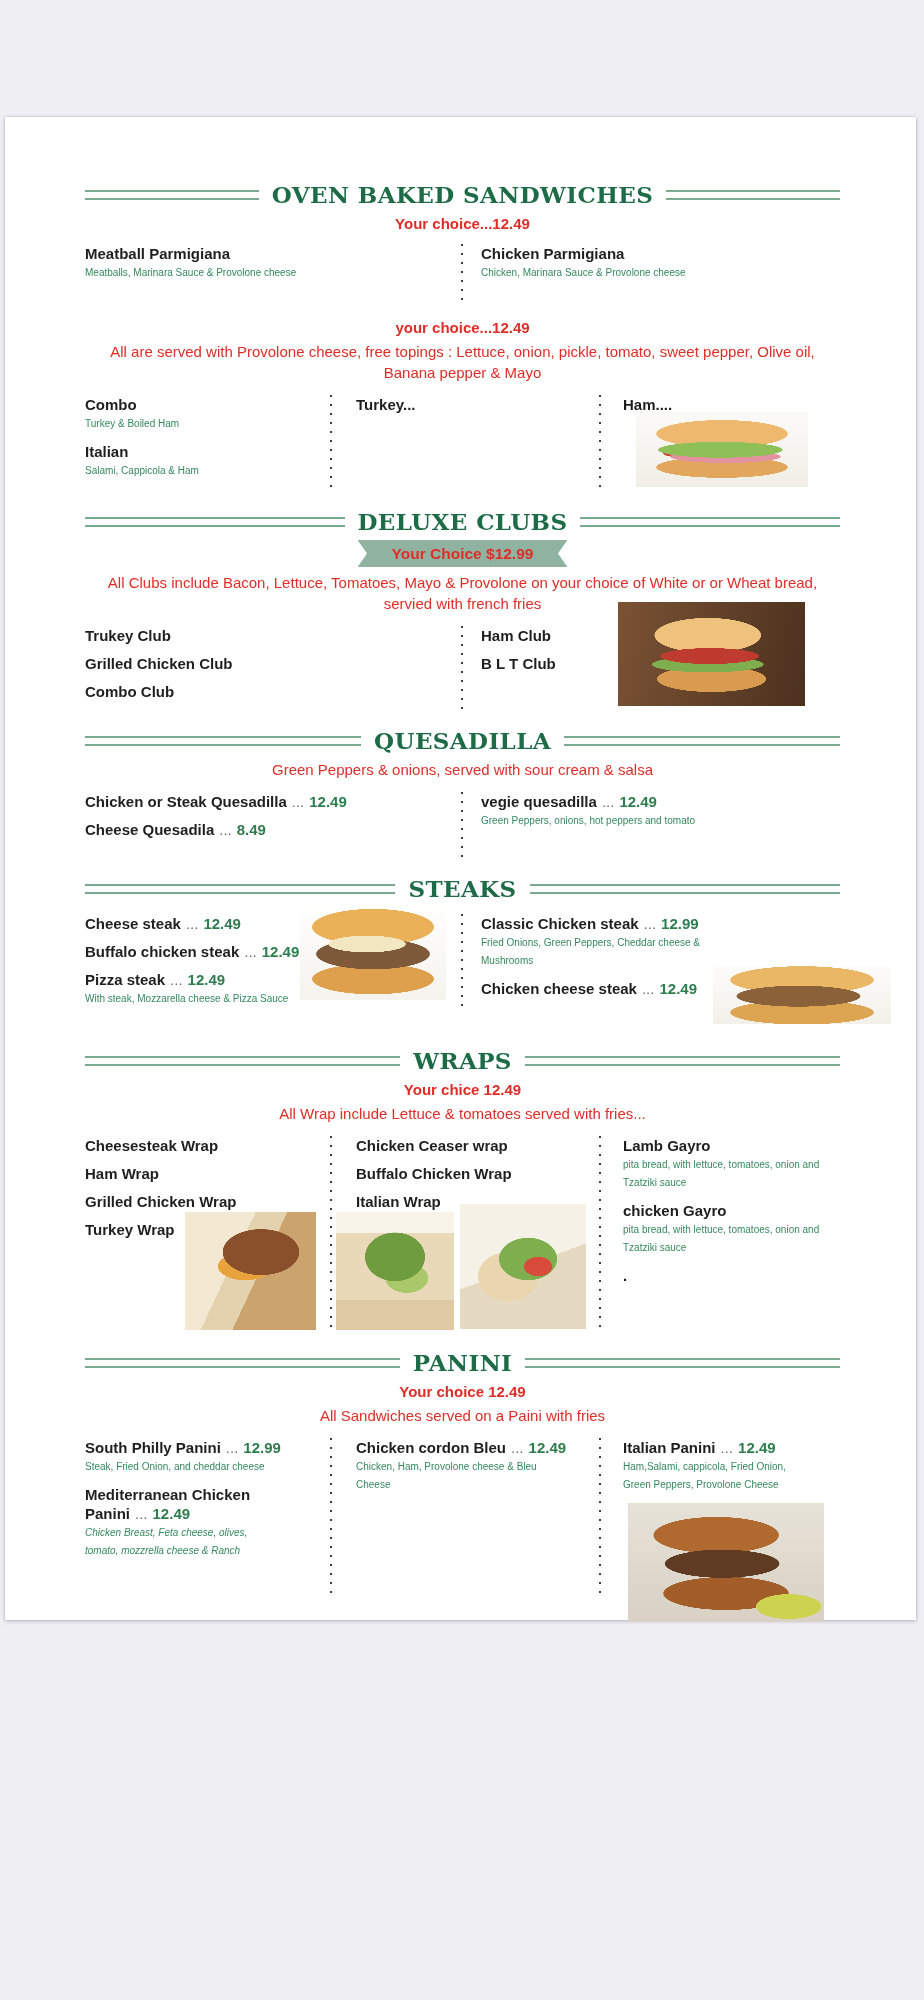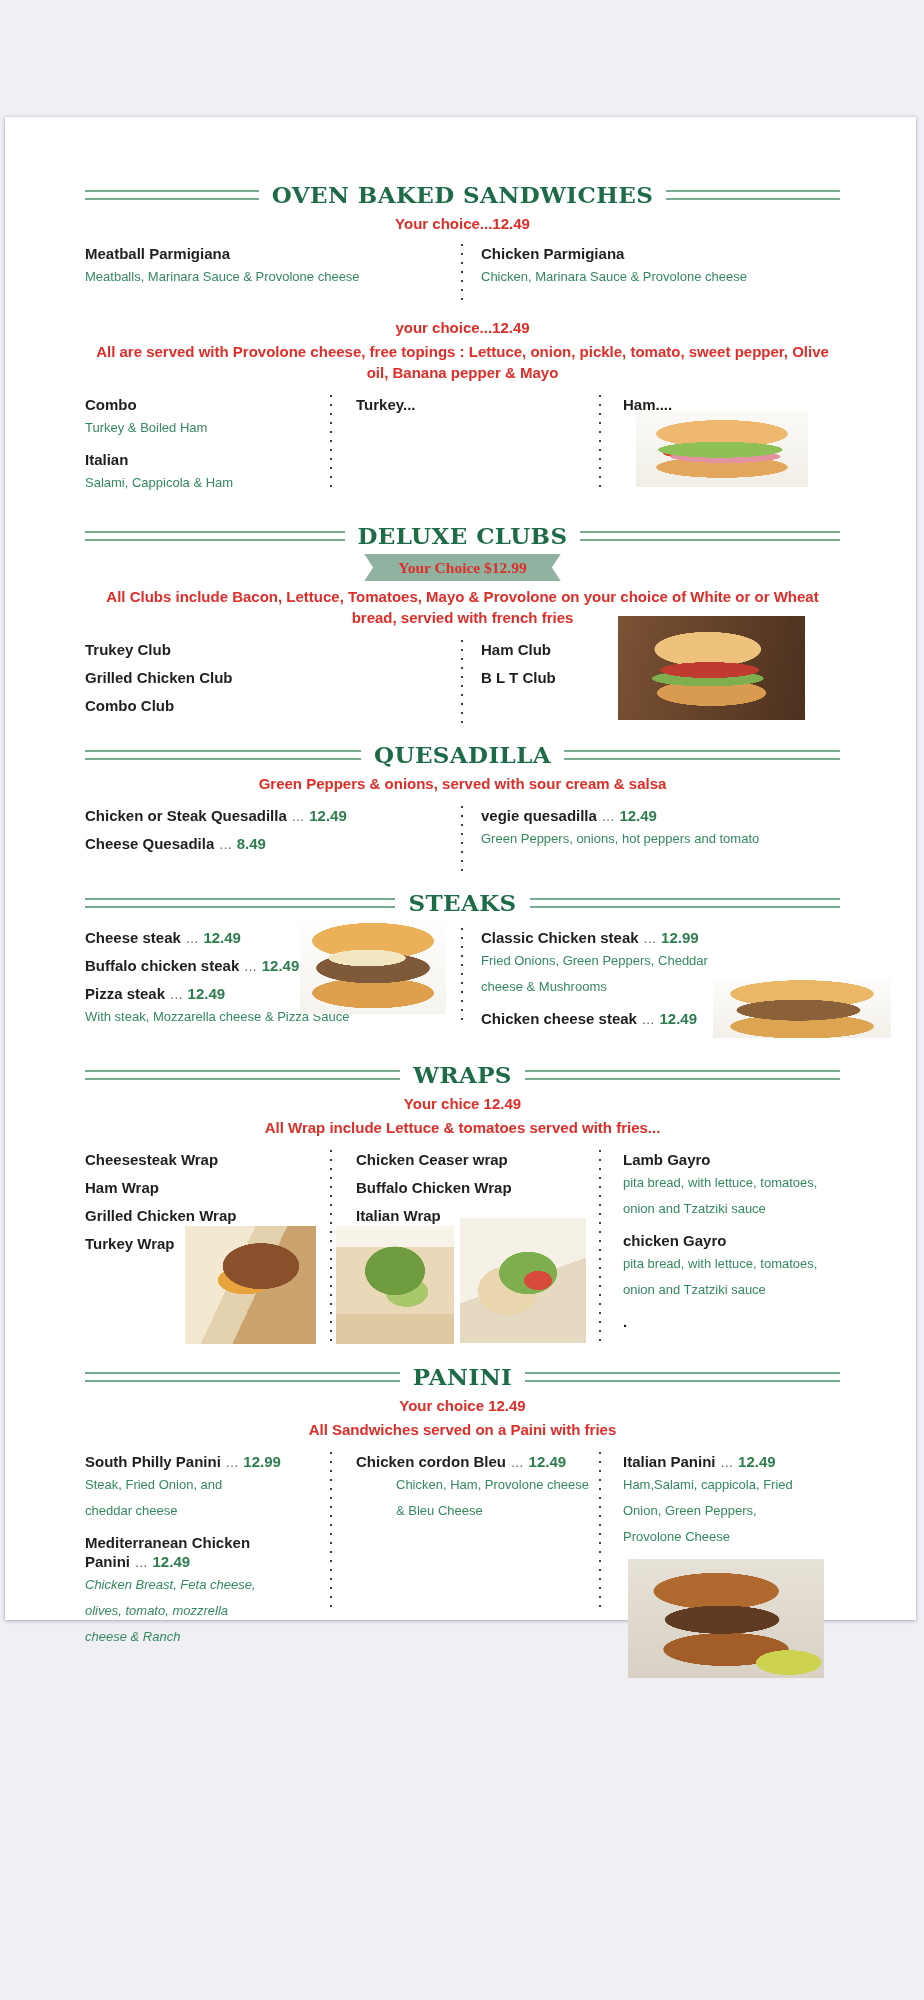--- a/index.html
+++ b/index.html
@@ -19,51 +19,50 @@
   .sec:first-child{margin-top:0;}
   .sec-head{display:flex;align-items:center;gap:13px;text-align:center;}
   .dline{flex:1;height:6px;border-top:2px solid #79ab90;border-bottom:2px solid #79ab90;}
   .sec-title{
     font-family:"DejaVu Serif","Liberation Serif",serif;
     font-size:23px;font-weight:700;color:#1d6b47;letter-spacing:.4px;
     margin:0;white-space:nowrap;
   }
   .subtitle{text-align:center;font-size:15px;font-weight:700;color:#df2d28;margin-top:7px;}
   .note{
-    text-align:center;font-size:15px;font-weight:700;color:#df2d28;
+    text-align:center;font-size:15px;font-weight:400;color:#df2d28;
     line-height:21px;margin:5px auto 0;max-width:748px;
   }
   .ribbon-row{display:flex;justify-content:center;margin-top:5px;}
   .ribbon{
     background:#8fb3a0;color:#df2d28;font-weight:700;font-size:15.5px;
     line-height:19px;padding:4px 34px;
     clip-path:polygon(0 0,100% 0,95.5% 50%,100% 100%,0 100%,4.5% 50%);
-    font-family:Liberation Serif, serif;
   }
   .items{position:relative;display:grid;margin-top:12px;}
   .g2{grid-template-columns:376px 2px 377px;}
   .g3{grid-template-columns:245px 2px 267px 2px 239px;}
   .vdiv{
     width:2px;align-self:start;
     background-image:repeating-linear-gradient(to bottom,#3c3c3c 0 2px,rgba(0,0,0,0) 2px 9px);
   }
   .s1 .vdiv{height:58px;} .s2 .vdiv{height:92px;} .s3 .vdiv{height:84px;}
   .s4 .vdiv{height:66px;} .s5 .vdiv{height:94px;} .s6 .vdiv{height:194px;}
   .s7 .vdiv{height:158px;}
   .col{padding-right:8px;min-width:0;}
   .col.pad2{padding-left:18px;}
   .col.pad3a{padding-left:24px;}
   .col.pad3b{padding-left:22px;}
   .item{margin-bottom:9px;}
   .iname{font-size:15px;font-weight:700;color:#1f1f1f;line-height:19px;}
   .dots{color:#6f6f6f;font-weight:400;margin:0 5px;}
   .price{color:#2e7d4f;}
-  .idesc{font-size:13px;color:#35895e;line-height:26px;margin-top:1px;}
+  .idesc{font-size:10px;color:#35895e;line-height:18px;margin-top:1px;}
   .mw180{max-width:180px;} .mw185{max-width:185px;font-style:italic;} .mw190{max-width:190px;}
-  .mw200{max-width:200px;margin-left:40px;} .mw210{max-width:210px;} .mw212{max-width:212px;}
+  .mw200{max-width:200px;} .mw210{max-width:210px;} .mw212{max-width:212px;}
   .mw215{max-width:215px;} .mw265{max-width:265px;} .mw290{max-width:290px;}
   .mw300{max-width:300px;}
 
   .photo{position:absolute;background-color:#f7f5f0;}
   .ph-coldsub{
     left:551px;top:16px;width:172px;height:76px;
     background-image:
       radial-gradient(52% 15% at 49% 51%,#8fbf57 0 69%,rgba(0,0,0,0) 70%),
       radial-gradient(46% 12% at 52% 60%,#e2939f 0 69%,rgba(0,0,0,0) 70%),
       radial-gradient(42% 11% at 45% 56%,#d8493c 0 69%,rgba(0,0,0,0) 70%),

